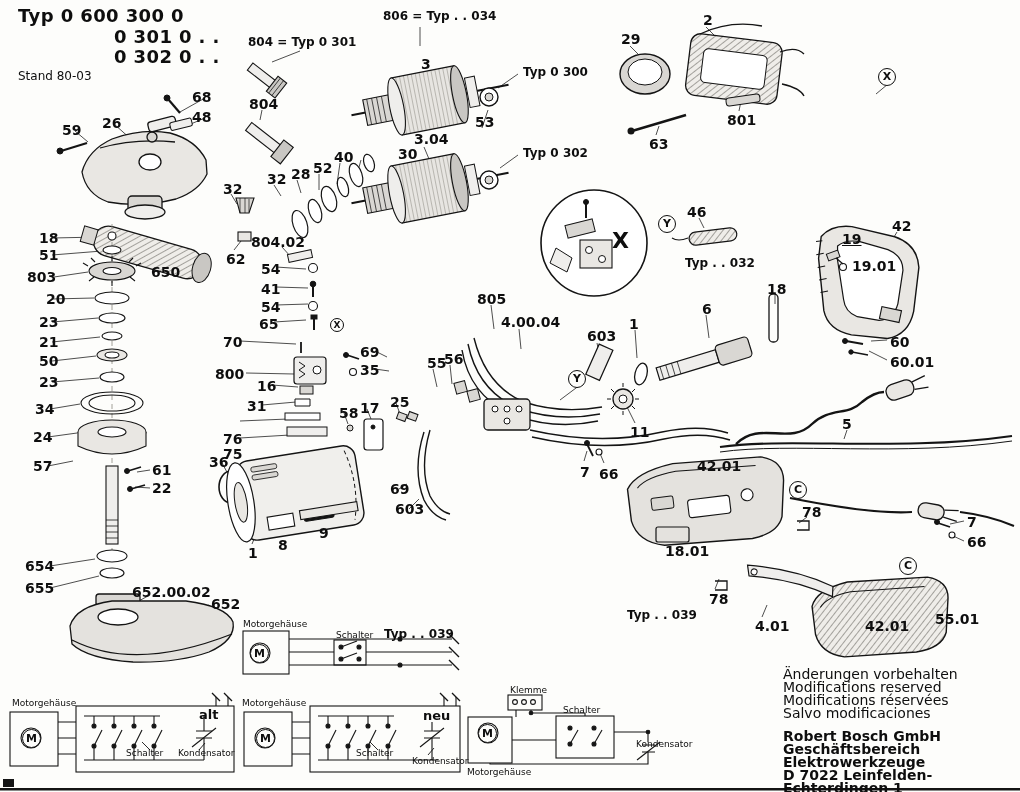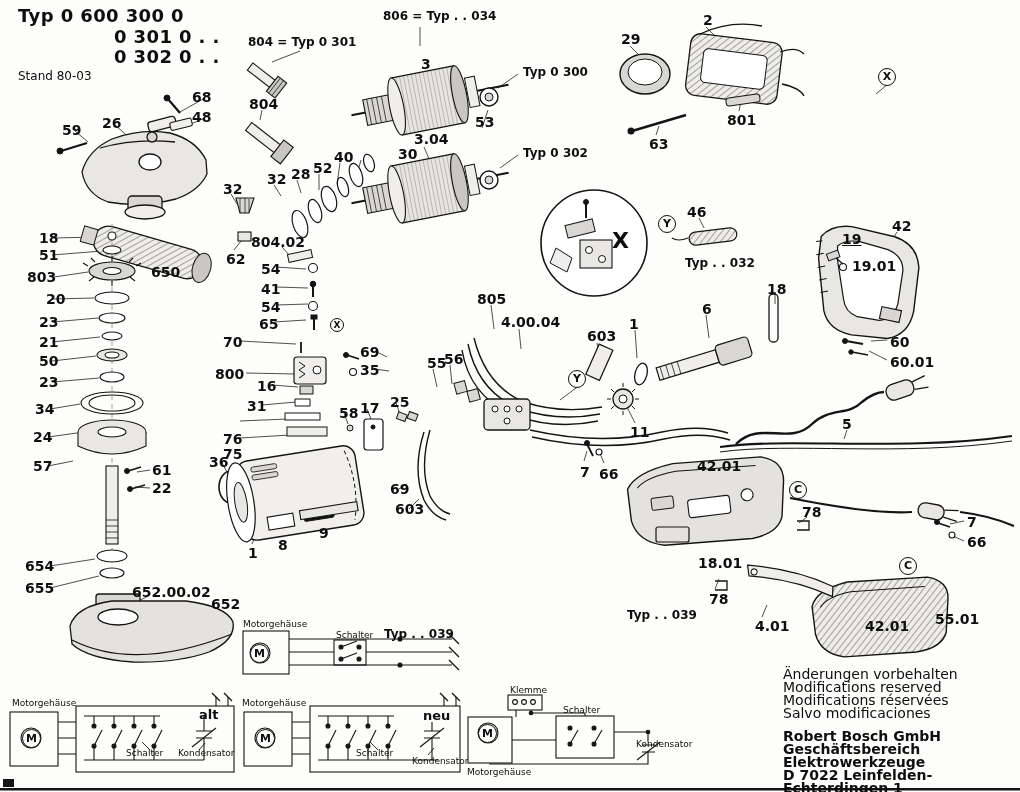--- a/index.html
+++ b/index.html
@@ -554,21 +554,21 @@
       <span class="lbl" style="left: 852px; top: 259px;">19.01</span>
       <span class="lbl" style="left: 767px; top: 282px;">18</span>
       <span class="lbl" style="left: 892px; top: 219px;">42</span>
       <span class="lbl" style="left: 890px; top: 335px;">60</span>
       <span class="lbl" style="left: 890px; top: 355px;">60.01</span>
       <span class="lbl" style="left: 842px; top: 417px;">5</span>
       <span class="lbl" style="left: 580px; top: 465px;">7</span>
       <span class="lbl" style="left: 599px; top: 467px;">66</span>
       <span class="lbl" style="left: 697px; top: 459px;">42.01</span>
       <span class="lbl" style="left: 802px; top: 505px;">78</span>
-      <span class="lbl" style="left: 665px; top: 556px; margin-left: 33px;">18.01</span>
+      <span class="lbl" style="left: 665px; top: 544px;">18.01</span>
       <span class="lbl" style="left: 709px; top: 592px;">78</span>
       <span class="lbl typ" style="left: 627px; top: 609px;">Typ . . 039</span>
       <span class="lbl" style="left: 755px; top: 619px;">4.01</span>
       <span class="lbl" style="left: 865px; top: 619px;">42.01</span>
       <span class="lbl" style="left: 935px; top: 612px;">55.01</span>
       <span class="lbl" style="left: 967px; top: 515px;">7</span>
       <span class="lbl" style="left: 967px; top: 535px;">66</span>
       <span class="lbl circ" style="left: 789px; top: 481px;">C</span>
       <span class="lbl circ" style="left: 899px; top: 557px;">C</span>
       <span class="lbl sm" style="left: 243px; top: 620px;">Motorgehäuse</span>

